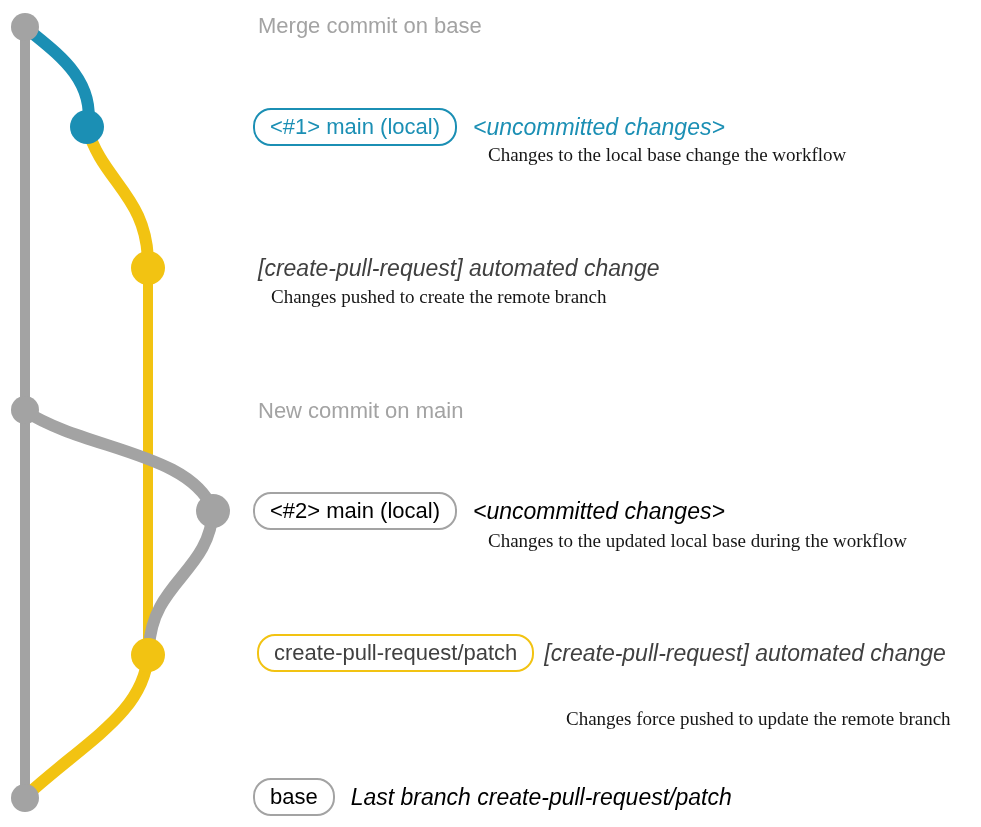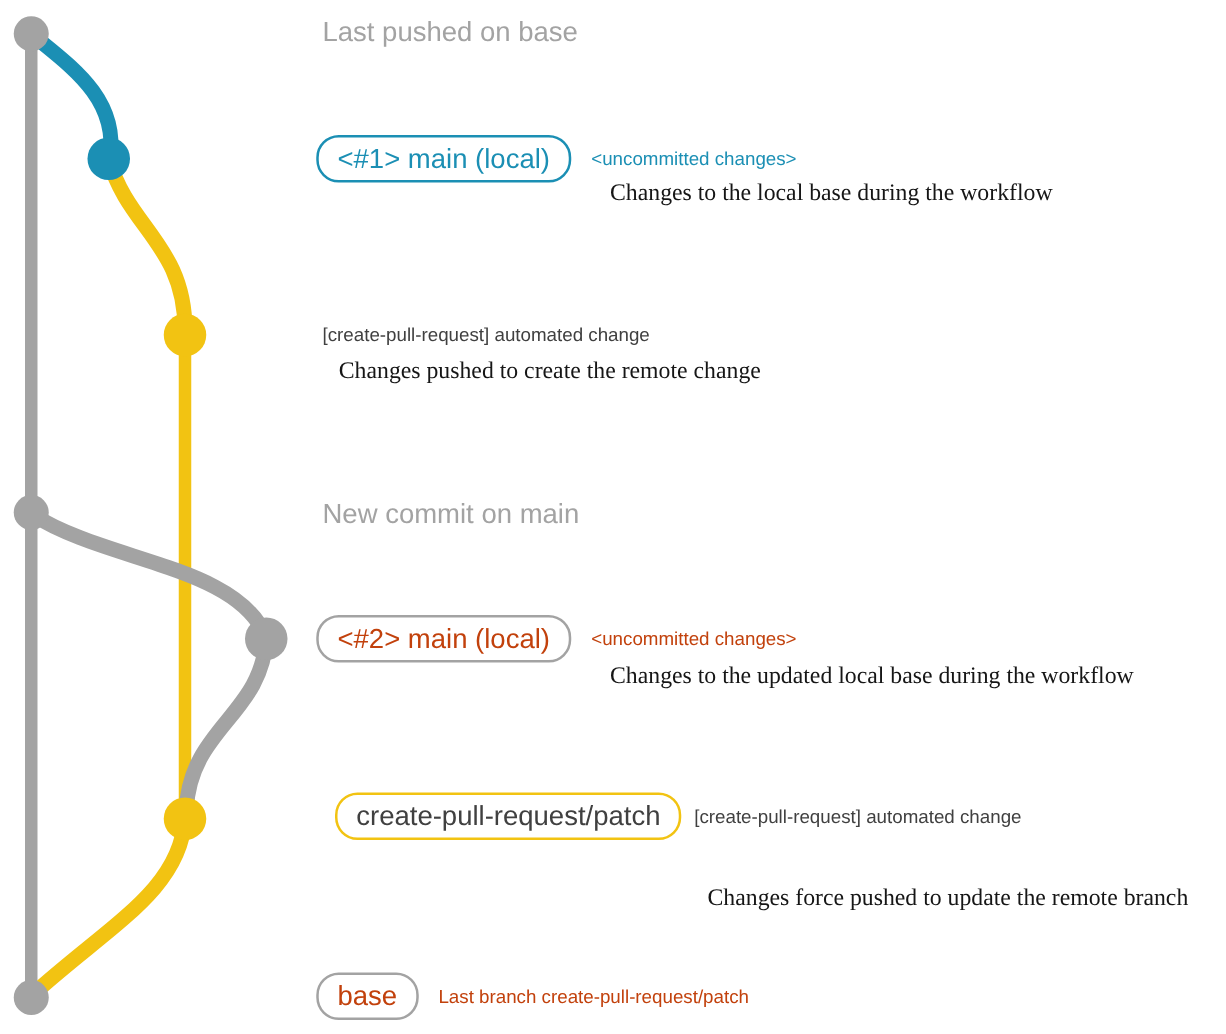--- a/index.html
+++ b/index.html
@@ -13,26 +13,26 @@
   }
   .row{
     position:absolute;display:flex;align-items:center;gap:16px;height:40px;
     white-space:nowrap;
   }
   .tag{
     display:inline-flex;align-items:center;justify-content:center;
     height:38px;padding:0 15px;border:2px solid;border-radius:18px;
     font-size:22px;box-sizing:border-box;background:#ffffff;
   }
-  .msg{font-size:15px;}
+  .msg{font-size:23px;font-style:italic;}
   .note{
     position:absolute;font-family:"Liberation Serif",serif;
     font-size:19px;color:#161616;white-space:nowrap;
   }
-  .gray{color:#c2410c;border-color:#a3a3a3;}
+  .gray{color:#000000;border-color:#a3a3a3;}
   .blue{color:#1b8fb4;border-color:#1b8fb4;}
   .yellow{color:#404040;border-color:#f2c312;}
 </style>
 </head>
 <body>
 
 <svg class="graph-svg" width="250" height="827" viewBox="0 0 250 827">
 
   <path d="M25 27 L25 798" stroke="#a3a3a3" stroke-width="10" fill="none"></path>
 
@@ -49,42 +49,42 @@
 
   <circle cx="25" cy="27" r="14" fill="#a3a3a3"></circle>
   <circle cx="87" cy="127" r="17" fill="#1b8fb4"></circle>
   <circle cx="148" cy="268" r="17" fill="#f2c312"></circle>
   <circle cx="25" cy="410" r="14" fill="#a3a3a3"></circle>
   <circle cx="213" cy="511" r="17" fill="#a3a3a3"></circle>
   <circle cx="148" cy="655" r="17" fill="#f2c312"></circle>
   <circle cx="25" cy="798" r="14" fill="#a3a3a3"></circle>
 </svg>
 
-<div class="label" style="left:258px;top:13px;">Last pushed on base</div>
+<div class="label" style="left:258px;top:13px;">Merge commit on base</div>
 
 <div class="row" style="left:253px;top:107px;">
   <span class="tag blue">&lt;#1&gt; main (local)</span>
   <span class="msg blue">&lt;uncommitted changes&gt;</span>
 </div>
-<div class="note" style="left:488px;top:144px;">Changes to the local base during the workflow</div>
+<div class="note" style="left:488px;top:144px;">Changes to the local base change the workflow</div>
 
 <div class="row" style="left:258px;top:248px;">
   <span class="msg yellow">[create-pull-request] automated change</span>
 </div>
-<div class="note" style="left:271px;top:286px;">Changes pushed to create the remote change</div>
+<div class="note" style="left:271px;top:286px;">Changes pushed to create the remote branch</div>
 
 <div class="label" style="left:258px;top:398px;">New commit on main</div>
 
 <div class="row" style="left:253px;top:491px;">
   <span class="tag gray">&lt;#2&gt; main (local)</span>
   <span class="msg gray">&lt;uncommitted changes&gt;</span>
 </div>
 <div class="note" style="left:488px;top:530px;">Changes to the updated local base during the workflow</div>
 
-<div class="row" style="left:268px;top:633px;gap:10px;">
+<div class="row" style="left:257px;top:633px;gap:10px;">
   <span class="tag yellow">create-pull-request/patch</span>
   <span class="msg yellow">[create-pull-request] automated change</span>
 </div>
 <div class="note" style="left:566px;top:708px;">Changes force pushed to update the remote branch</div>
 
 <div class="row" style="left:253px;top:777px;">
   <span class="tag gray">base</span>
   <span class="msg gray">Last branch create-pull-request/patch</span>
 </div>
 

